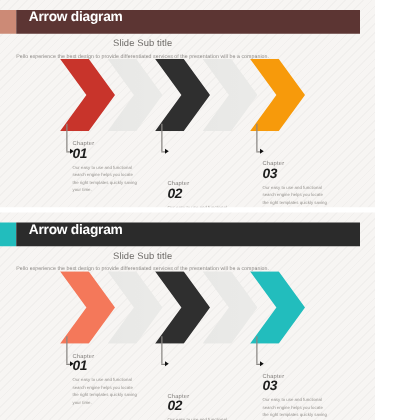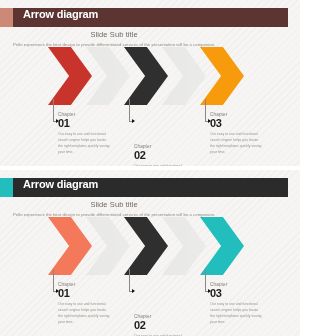--- a/index.html
+++ b/index.html
@@ -68,26 +68,26 @@
   .conn-h{position:absolute;height:1px;background:#8a8784;}
   .arrowhead{
     position:absolute;width:0;height:0;
     border-top:2.2px solid transparent;border-bottom:2.2px solid transparent;
     border-left:3px solid #111111;
   }
 
   
   .cap{position:absolute;width:62px;}
   .cap-label{font-size:4.6px;color:#7e7b78;letter-spacing:.15px;}
-  .cap-num{font-size:11px;font-weight:bold;color:#1d1d1d;line-height:11px;margin-top:.5px;letter-spacing:-.3px;}
+  .cap-num{font-size:11px;font-weight:bold;color:#1d1d1d;line-height:11px;margin-top:.5px;letter-spacing:-.3px;font-style:italic;}
   .cap-body{font-size:3.5px;line-height:1.75;color:#96938f;margin-top:2.5px;width:52px;}
 
   .c1{left:58px;top:112px;}
   .c2{left:134px;top:112px;margin-top:32px;}
-  .c3{left:210px;top:112px;}
+  .c3{left:210px;top:128px;}
 </style>
 </head>
 <body>
 
 <div class="page">
 
   <div class="edge-top"></div>
 
   <div class="slide slide-1">
 

